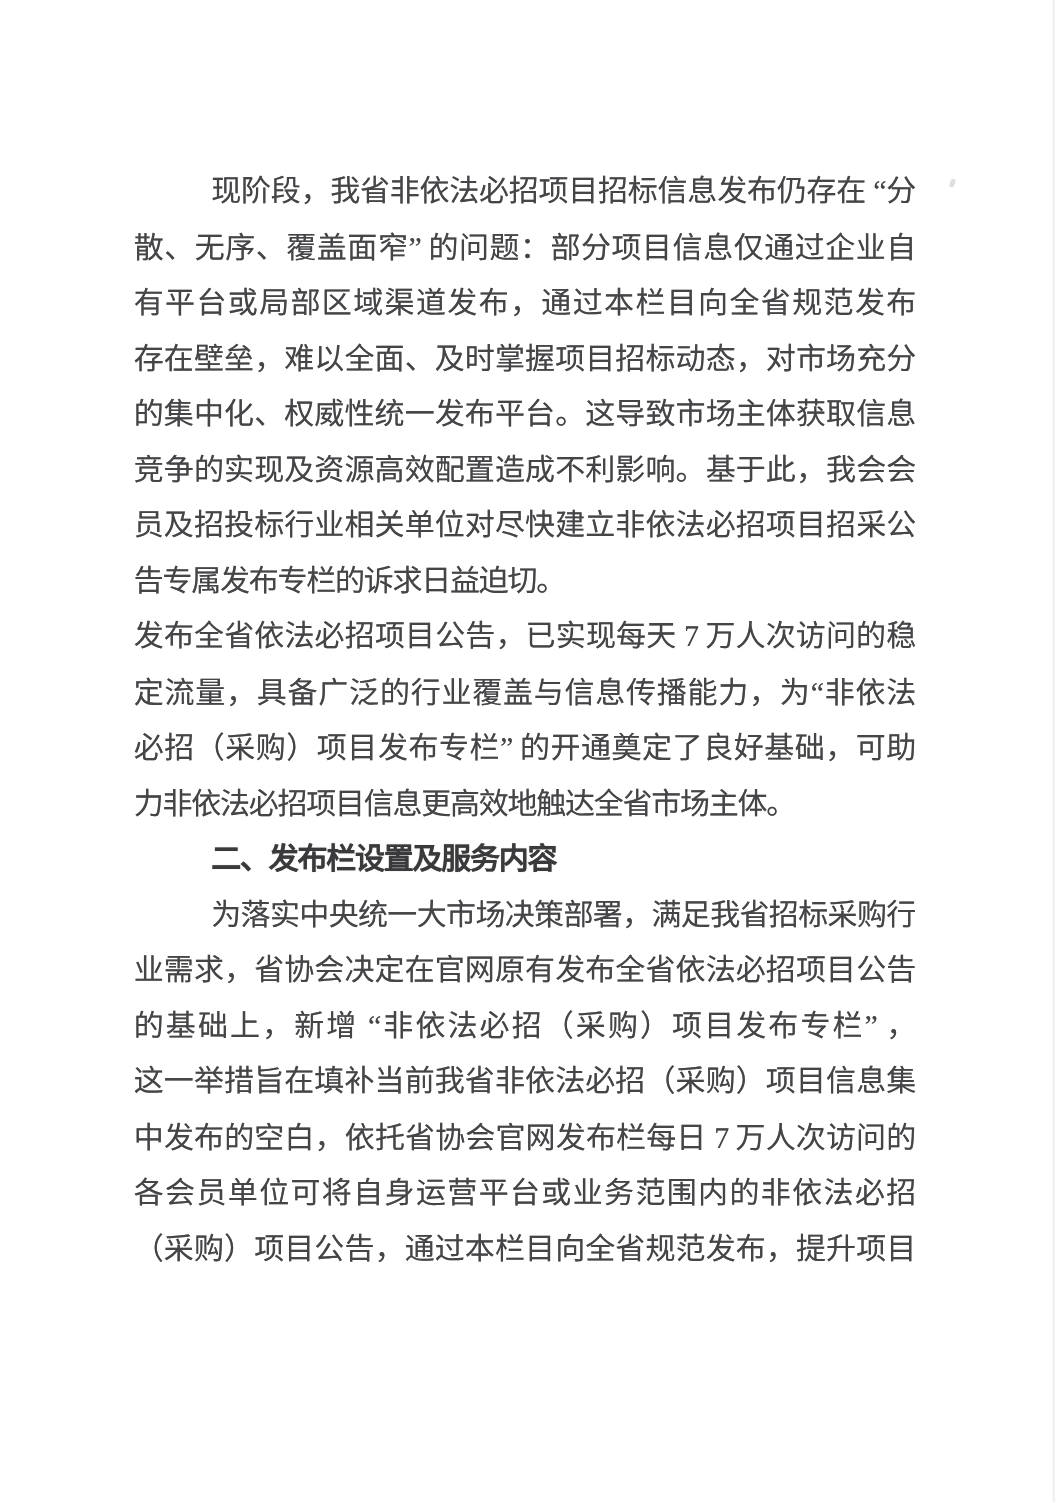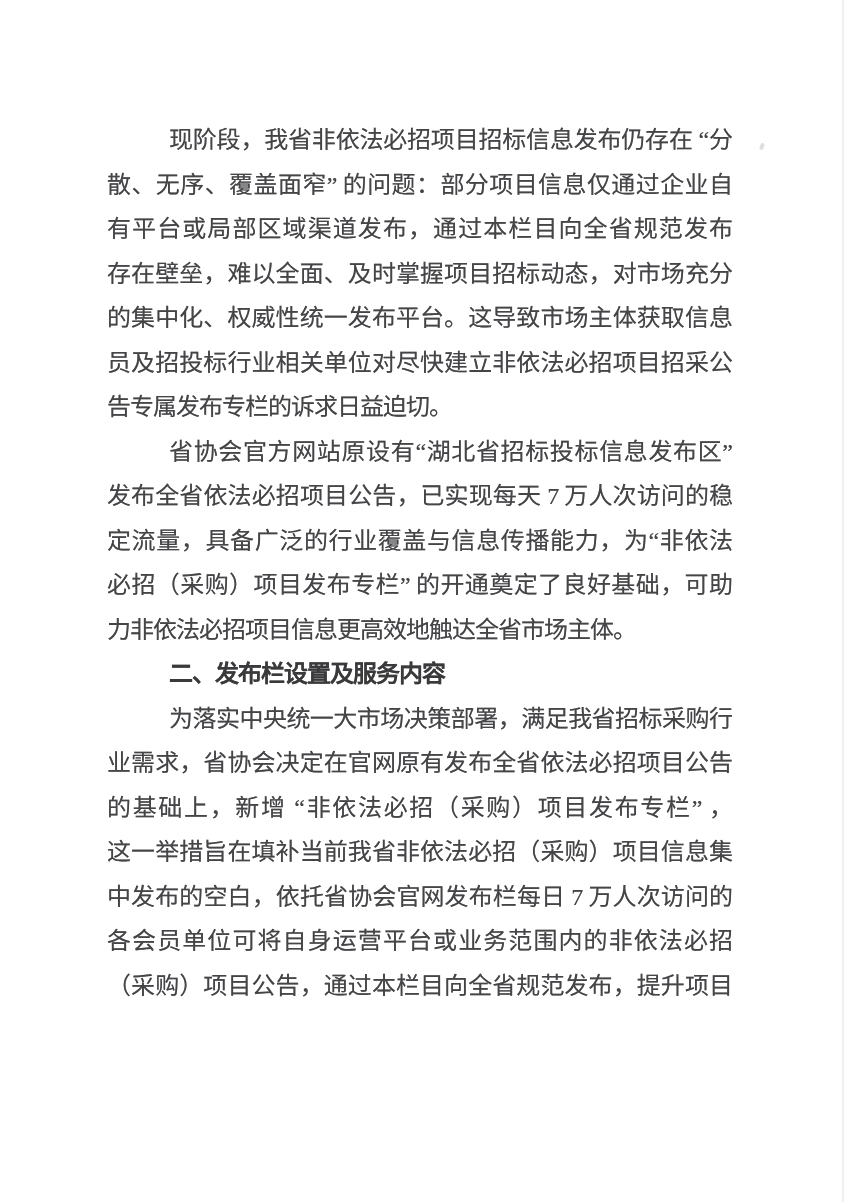--- a/index.html
+++ b/index.html
@@ -11,21 +11,21 @@
     position: relative;
     width: 850px;
     height: 1202px;
     background: var(--paper, #ffffff);
     overflow: hidden;
     font-family: "Liberation Serif", "DejaVu Serif", serif;
   }
   .text-block {
     position: absolute;
     left: 107px;
-    top: 118px;
+    top: 132px;
     width: 625px;
   }
   .line {
     height: 44.5px;
     line-height: 44.5px;
     font-size: 24px;
     letter-spacing: -1px;
     color: var(--ink, #454548);
     text-shadow: 0 0 0.5px rgba(70, 70, 74, 0.55);
     white-space: normal;
@@ -64,23 +64,23 @@
 </head>
 <body>
 
 <main class="page">
   <section class="text-block" id="textBlock">
       <div class="line stretch indent">现阶段，我省非依法必招项目招标信息发布仍存在 “分</div>
       <div class="line stretch">散、无序、覆盖面窄” 的问题：部分项目信息仅通过企业自</div>
       <div class="line stretch">有平台或局部区域渠道发布，通过本栏目向全省规范发布</div>
       <div class="line stretch">存在壁垒，难以全面、及时掌握项目招标动态，对市场充分</div>
       <div class="line stretch">的集中化、权威性统一发布平台。这导致市场主体获取信息</div>
+      <div class="line stretch">竞争的实现及资源高效配置造成不利影响。基于此，我会会</div>
       <div class="line stretch">员及招投标行业相关单位对尽快建立非依法必招项目招采公</div>
       <div class="line">告专属发布专栏的诉求日益迫切。</div>
-      <div class="line stretch indent">省协会官方网站原设有“湖北省招标投标信息发布区”</div>
       <div class="line stretch">发布全省依法必招项目公告，已实现每天 7 万人次访问的稳</div>
       <div class="line stretch">定流量，具备广泛的行业覆盖与信息传播能力，为“非依法</div>
       <div class="line stretch">必招（采购）项目发布专栏” 的开通奠定了良好基础，可助</div>
       <div class="line">力非依法必招项目信息更高效地触达全省市场主体。</div>
       <div class="line indent bold">二、发布栏设置及服务内容</div>
       <div class="line stretch indent">为落实中央统一大市场决策部署，满足我省招标采购行</div>
       <div class="line stretch">业需求，省协会决定在官网原有发布全省依法必招项目公告</div>
       <div class="line stretch">的基础上，新增 “非依法必招（采购）项目发布专栏” ，</div>
       <div class="line stretch">这一举措旨在填补当前我省非依法必招（采购）项目信息集</div>
       <div class="line stretch">中发布的空白，依托省协会官网发布栏每日 7 万人次访问的</div>

